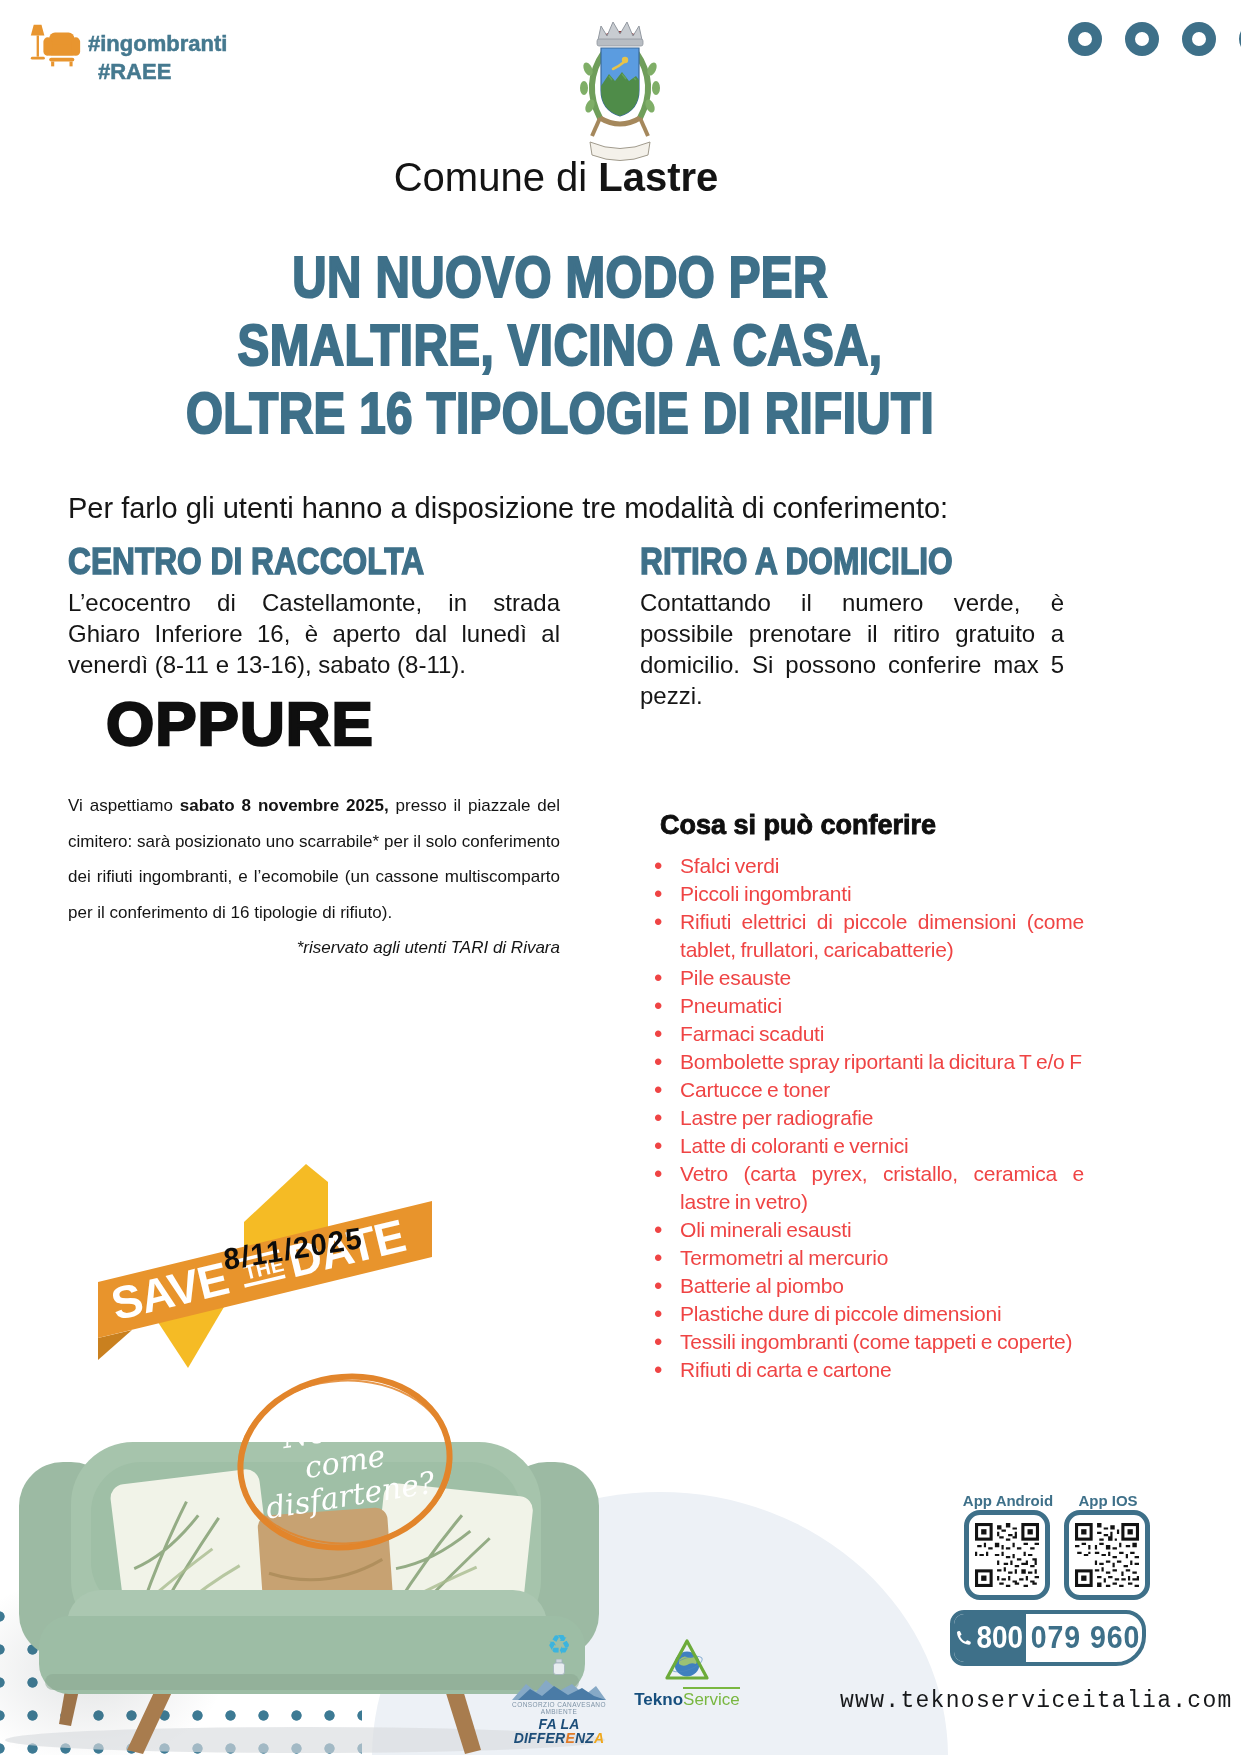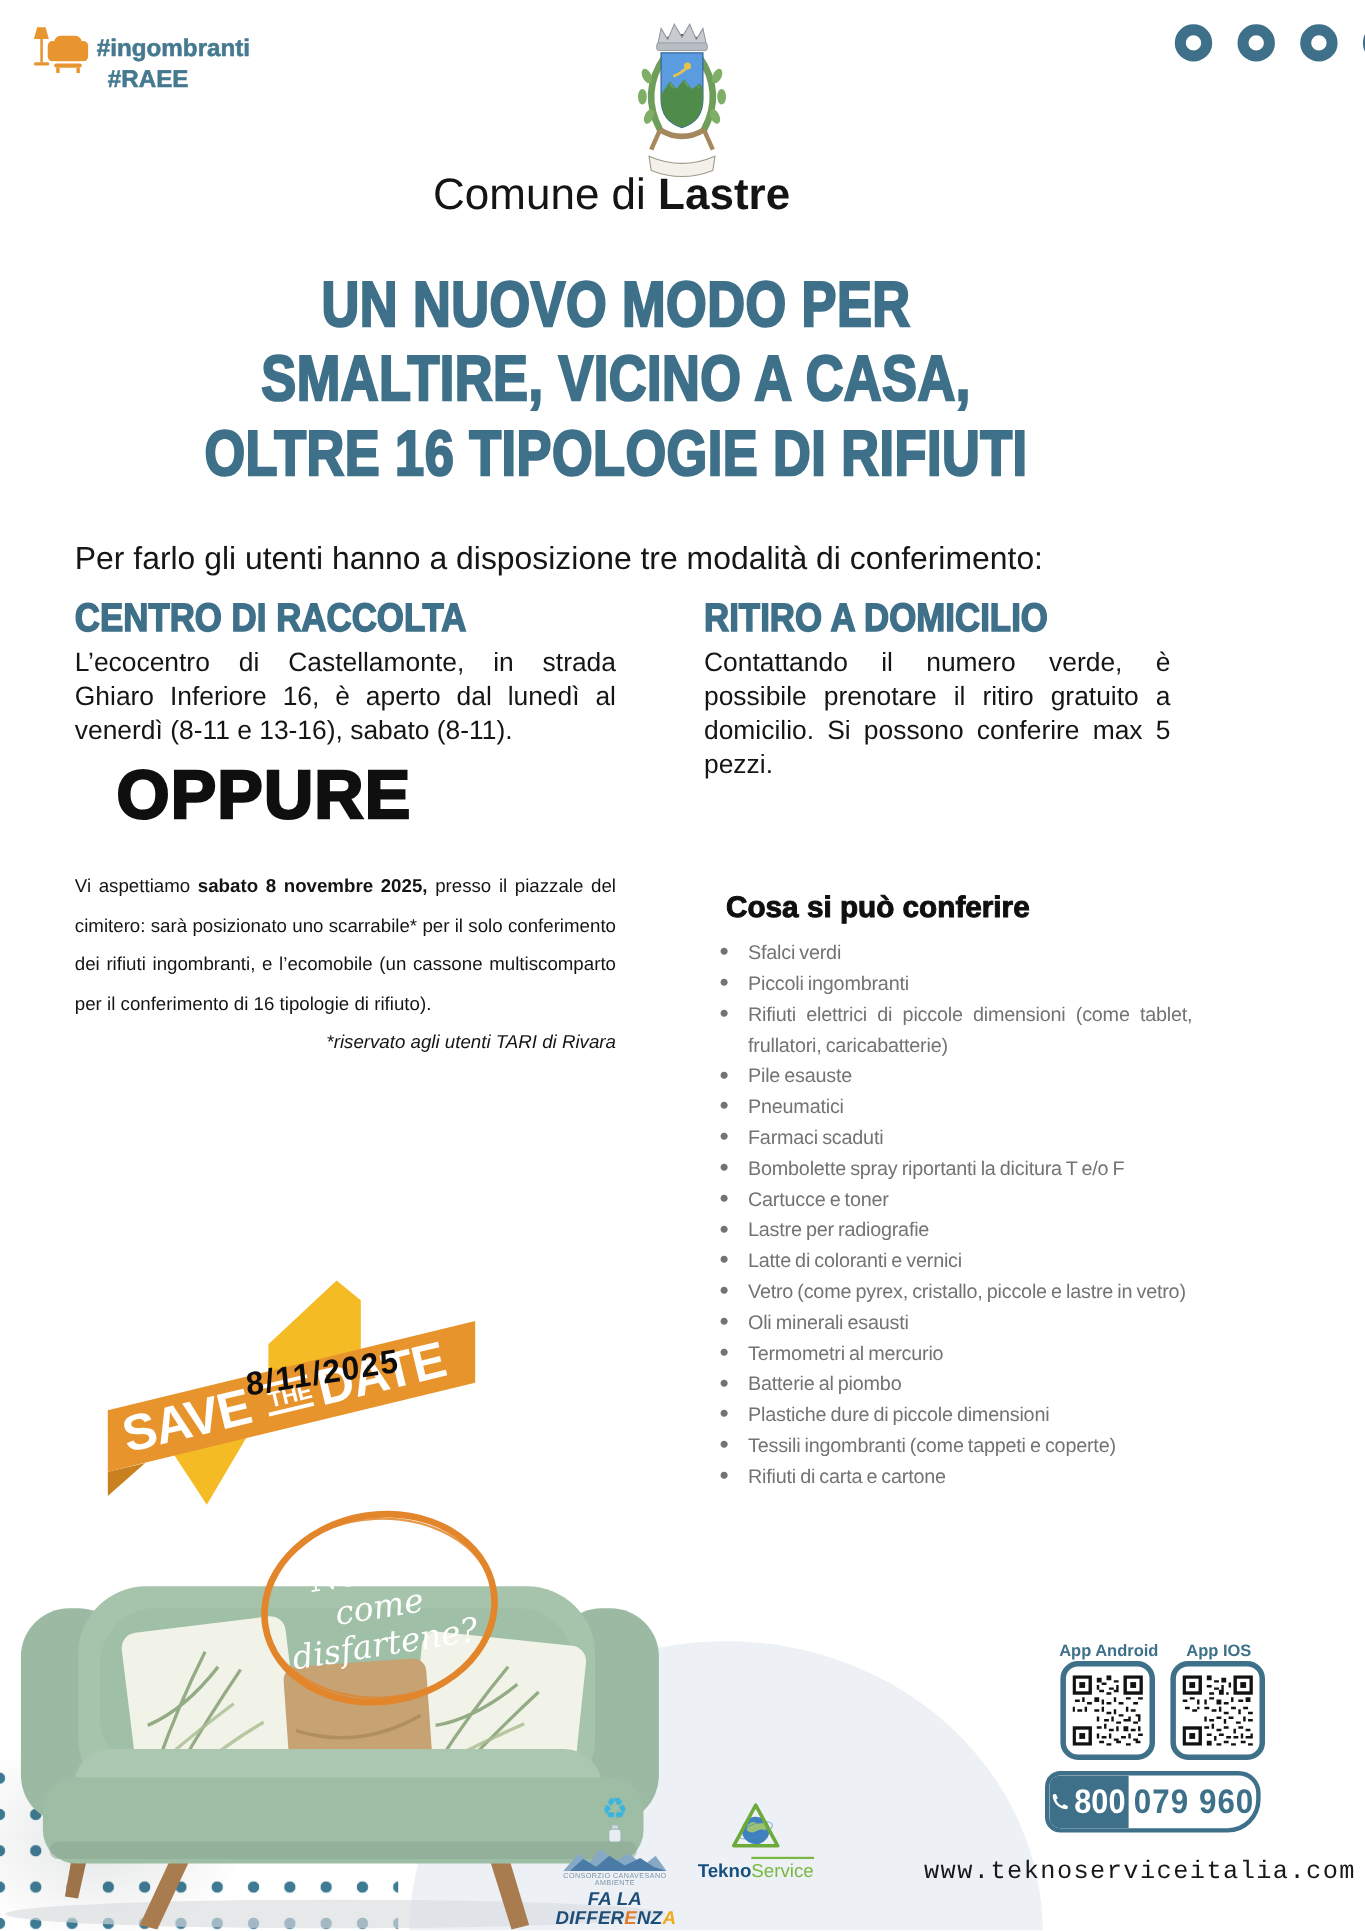--- a/index.html
+++ b/index.html
@@ -32,22 +32,22 @@
   .col-right{left:640px;width:424px;}
 
   .oppure-head{position:absolute;left:64px;top:688px;font-size:62px;font-weight:700;color:#0f0f0f;
                -webkit-text-stroke:2.4px #0f0f0f;letter-spacing:1px;margin-left:42px;}
   .oppure-para{position:absolute;left:68px;top:788px;width:492px;font-size:17px;line-height:35.5px;text-align:justify;color:#141414;}
   .oppure-para b{font-weight:700;}
   .oppure-note{font-style:italic;text-align:right;}
 
   .cosa-head{position:absolute;left:640px;top:810px;font-size:27px;font-weight:700;color:#0f0f0f;margin-left:20px;-webkit-text-stroke:.9px #0f0f0f;}
   ul.conferibili{position:absolute;left:642px;top:852px;width:442px;margin:0;padding:0;list-style:none;}
-  ul.conferibili li{position:relative;padding-left:38px;font-size:18px;line-height:28px;text-align:justify;
-                    letter-spacing:-.2px;word-spacing:-1px;color:#737373;}
+  ul.conferibili li{position:relative;padding-left:38px;font-size:21px;line-height:28px;text-align:justify;
+                    letter-spacing:-.2px;word-spacing:-1px;color:#ef4444;}
   ul.conferibili li::before{content:"\2022";position:absolute;left:12px;top:0;font-size:24px;}
 
   
   .std-svg{position:absolute;left:92px;top:1158px;}
   .std-date{position:absolute;left:222px;top:1243px;font-size:30px;font-weight:700;color:#0c0c0c;letter-spacing:1.5px;
             transform:rotate(-9deg) skewX(-3deg) scaleX(.97);transform-origin:0 0;white-space:nowrap;}
 
   
   .dots{position:absolute;left:-6px;top:1598px;width:368px;height:158px;z-index:0;
         background-image:radial-gradient(circle,#3d7a94 4.8px,rgba(0,0,0,0) 5.5px);
@@ -60,21 +60,21 @@
   .bubble{position:absolute;left:237px;top:1374px;width:216px;height:176px;border:6px solid #e2852b;border-radius:50%;
           transform:rotate(-9deg);z-index:2;display:flex;align-items:center;justify-content:center;box-sizing:border-box;}
   .bubble::before{content:"";position:absolute;inset:-2px;border:2px solid #e2852b;border-radius:50%;
           transform:rotate(6deg) scale(1.03,.98);opacity:.85;}
   .bubble-text{color:#fff;font-family:"DejaVu Serif",serif;font-style:italic;font-size:30px;line-height:1.12;text-align:center;}
 
   
   .fa-logo{position:absolute;left:505px;top:1632px;width:108px;text-align:center;z-index:2;line-height:1;}
   .fa-recycle{font-size:27px;color:#3cb4de;display:block;line-height:1;}
   .fa-tagline{display:block;font-size:6.5px;color:#7e93a6;letter-spacing:.4px;margin-top:2px;}
-  .fa-name{display:block;font-size:17px;font-weight:700;font-style:italic;margin-top:2px;letter-spacing:.2px;}
+  .fa-name{display:block;font-size:14px;font-weight:700;font-style:italic;margin-top:2px;letter-spacing:.2px;}
   .fa-name .c1{color:#1d4e79}.fa-name .ce{color:#e07b28}.fa-name .cn{color:#1d4e79}.fa-name .cz{color:#1d4e79}.fa-name .ca{color:#f0a81c}
 
   .tekno-logo{position:absolute;left:628px;top:1638px;width:118px;text-align:center;z-index:2;}
   .tekno-text{font-size:17px;margin-top:4px;white-space:nowrap;}
   .tekno-text .t1{font-weight:700;color:#164f7e;}
   .tekno-text .t2{color:#79b740;border-top:2px solid #79b740;padding-top:1px;}
 
   
   .app-label{position:absolute;top:1492px;width:100px;text-align:center;font-size:15px;font-weight:700;color:#3e7089;}
   .qr-box{position:absolute;top:1510px;width:86px;height:90px;border:5px solid #3e7089;border-radius:16px;background:#fff;
@@ -166,21 +166,21 @@
     <li>Sfalci verdi</li>
     <li>Piccoli ingombranti</li>
     <li>Rifiuti elettrici di piccole dimensioni (come tablet, frullatori, caricabatterie)</li>
     <li>Pile esauste</li>
     <li>Pneumatici</li>
     <li>Farmaci scaduti</li>
     <li>Bombolette spray riportanti la dicitura T e/o F</li>
     <li>Cartucce e toner</li>
     <li>Lastre per radiografie</li>
     <li>Latte di coloranti e vernici</li>
-    <li>Vetro (come pyrex, cristallo, piccole e lastre in vetro)</li>
+    <li>Vetro (carta pyrex, cristallo, ceramica e lastre in vetro)</li>
     <li>Oli minerali esausti</li>
     <li>Termometri al mercurio</li>
     <li>Batterie al piombo</li>
     <li>Plastiche dure di piccole dimensioni</li>
     <li>Tessili ingombranti (come tappeti e coperte)</li>
     <li>Rifiuti di carta e cartone</li>
   </ul>
 
   <svg class="std-svg" width="348" height="218" viewBox="0 0 348 218">
     <polygon points="152,64 214,6 236,24 236,100 152,120" fill="#f5bb25"></polygon>

